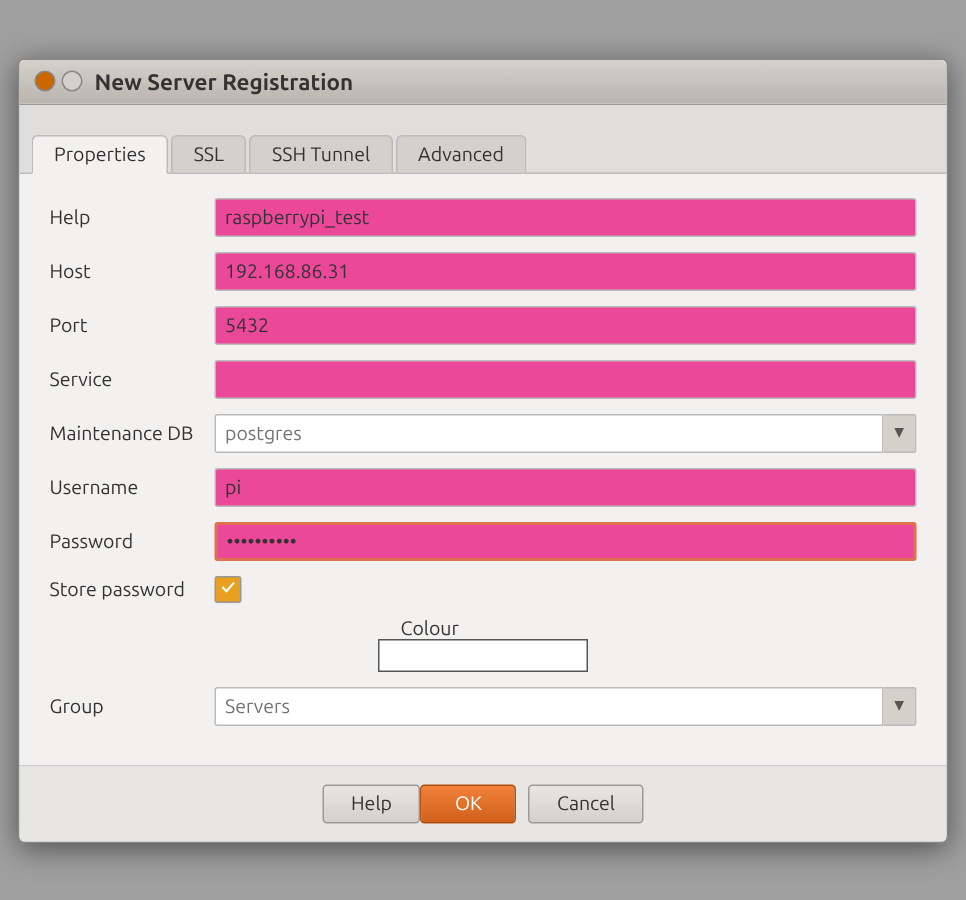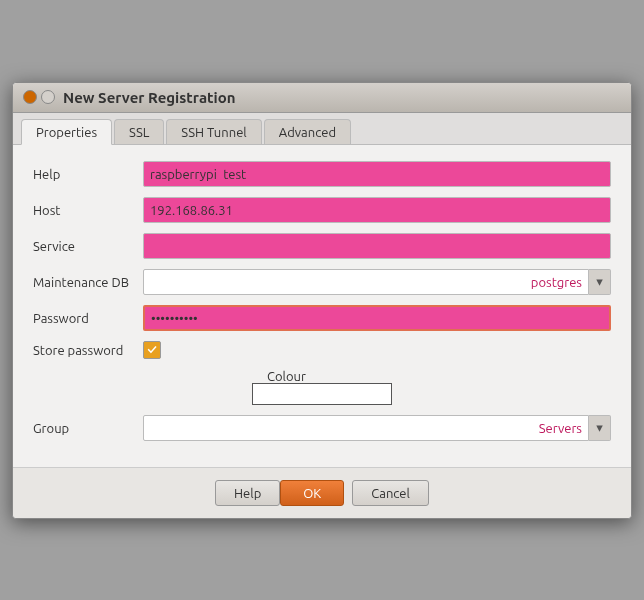--- a/index.html
+++ b/index.html
@@ -64,21 +64,21 @@
       font-size: 15px;
       font-weight: bold;
       color: #333;
       flex: 1;
     }
 
     .tabs {
       display: flex;
       background: #e0dedd;
       border-bottom: 1px solid #bbb;
-      padding: 6px 8px 0 8px;
+      padding: 20px 8px 0 8px;
       gap: 2px;
     }
 
     .tab {
       padding: 5px 14px;
       border: 1px solid #bbb;
       border-bottom: none;
       border-radius: 4px 4px 0 0;
       cursor: pointer;
       color: #333;
@@ -134,22 +134,21 @@
 
     .form-select {
       flex: 1;
       height: 26px;
       border: 1px solid #bbb;
       background: white;
       padding: 2px 6px;
       border-radius: 2px 0 0 2px;
       outline: none;
       appearance: none;
-      color: #be185d;
-      text-align: right;
+      color: #737373;
     }
 
     .select-arrow {
       width: 22px;
       height: 26px;
       background: #d4d0cb;
       border: 1px solid #bbb;
       border-left: none;
       border-radius: 0 2px 2px 0;
       display: flex;
@@ -271,34 +270,42 @@
     <div class="form-row">
       <label class="form-label">Help</label>
       <input class="form-input" type="text" value="raspberrypi_test" style="">
     </div>
 
     <div class="form-row">
       <label class="form-label">Host</label>
       <input class="form-input" type="text" value="192.168.86.31" style="">
     </div>
 
+    <div class="form-row">
+      <label class="form-label">Port</label>
+      <input class="form-input" type="text" value="5432" style="">
+    </div>
 
     <div class="form-row">
       <label class="form-label">Service</label>
       <input class="form-input" type="text" style="">
     </div>
 
     <div class="form-row">
       <label class="form-label">Maintenance DB</label>
       <div class="form-select-container">
         <input class="form-select" type="text" value="postgres" style="">
         <div class="select-arrow">▾</div>
       </div>
     </div>
 
+    <div class="form-row">
+      <label class="form-label">Username</label>
+      <input class="form-input" type="text" value="pi" style="">
+    </div>
 
     <div class="form-row">
       <label class="form-label">Password</label>
       <input class="form-input password-active" type="password" value="••••••••••" style="">
     </div>
 
     <div class="form-row">
       <label class="form-label">Store password</label>
       <div class="checkbox-container">
         <div class="checkbox-custom"></div>

